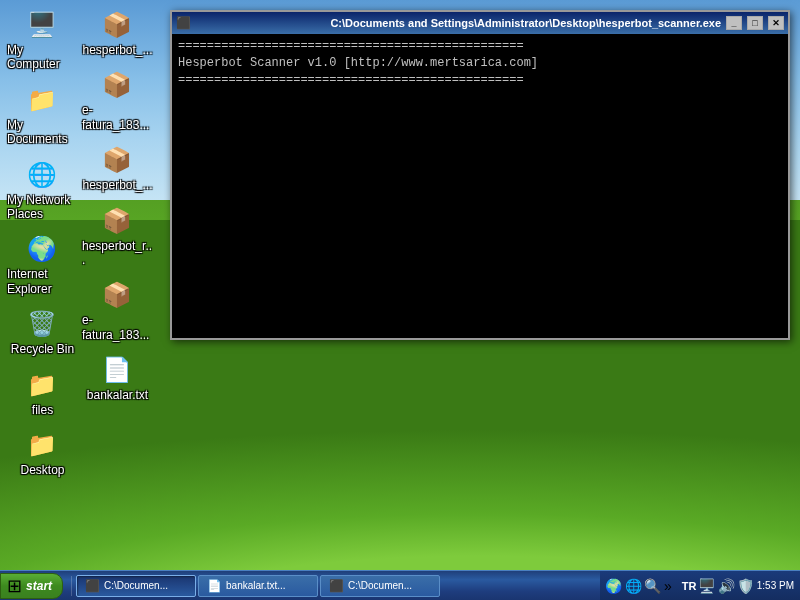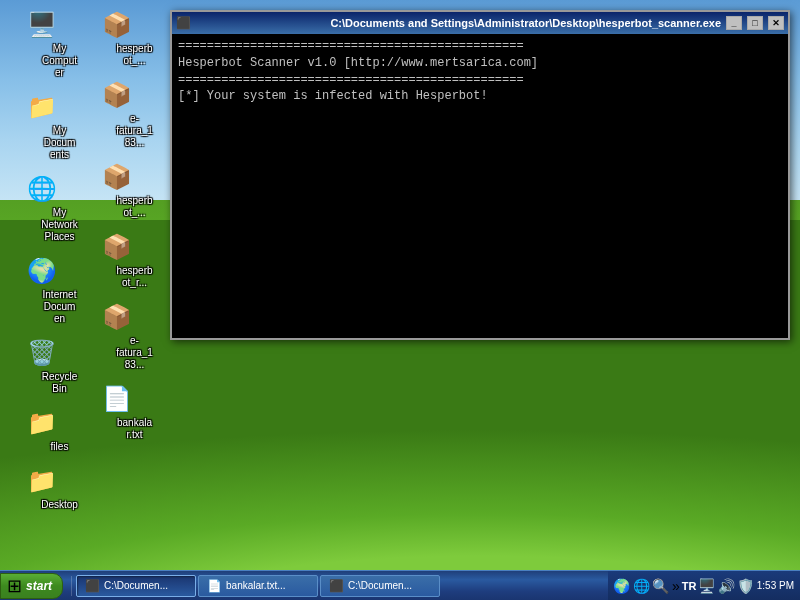--- a/index.html
+++ b/index.html
@@ -70,26 +70,25 @@
       height: 32px;
       margin-bottom: 2px;
       display: flex;
       align-items: center;
       justify-content: center;
       font-size: 24px;
     }
 
     .desktop-icon .icon-label {
       color: white;
-      font-size: 10px;
-      text-align: center;
+      font-size: 12px;
+      text-align: left;
       text-shadow: 1px 1px 1px #000, -1px -1px 1px #000, 1px -1px 1px #000, -1px 1px 1px #000;
       word-break: break-word;
       line-height: 1.2;
-      margin-left: 34px;
     }
 
     
     .icons-row {
       display: flex;
       flex-direction: row;
       gap: 0px;
     }
 
     
@@ -264,21 +263,21 @@
         <div class="desktop-icon">
           <div class="icon-img">📁</div>
           <span class="icon-label">My Documents</span>
         </div>
         <div class="desktop-icon">
           <div class="icon-img">🌐</div>
           <span class="icon-label">My Network Places</span>
         </div>
         <div class="desktop-icon">
           <div class="icon-img">🌍</div>
-          <span class="icon-label">Internet Documen</span>
+          <span class="icon-label">Internet Explorer</span>
         </div>
         <div class="desktop-icon">
           <div class="icon-img">🗑️</div>
           <span class="icon-label">Recycle Bin</span>
         </div>
         <div class="desktop-icon">
           <div class="icon-img">📁</div>
           <span class="icon-label">files</span>
         </div>
         <div class="desktop-icon">
@@ -321,21 +320,20 @@
       <span class="cmd-icon">⬛</span>
       <span class="title-text">C:\Documents and Settings\Administrator\Desktop\hesperbot_scanner.exe</span>
       <div class="window-btn">_</div>
       <div class="window-btn">□</div>
       <div class="window-btn">✕</div>
     </div>
     <div id="cmd-body">
       <div>================================================</div>
       <div>Hesperbot Scanner v1.0 [http://www.mertsarica.com]</div>
       <div>================================================</div>
-      <div>[*] Your system is infected with Hesperbot!</div>
     </div>
   </div>
 
   <div id="taskbar">
     <div id="start-button">
       <span class="start-icon">⊞</span>
       <span class="start-label">start</span>
     </div>
 
     <div class="taskbar-separator"></div>
@@ -353,21 +351,21 @@
     <div class="taskbar-btn">
       <span class="tb-icon">⬛</span>
       <span>C:\Documen...</span>
     </div>
 
     <div id="taskbar-right">
       <span class="systray-icon">🌍</span>
       <span class="systray-icon">🌐</span>
       <span class="systray-icon">🔍</span>
       <span class="systray-icon">»</span>
-      <span class="systray-icon" style="color:white;font-size:11px;font-weight:bold;">TR</span>
+      <span class="systray-icon" style="color:white;font-size:11px;font-weight:bold;margin-left:8px;">TR</span>
       <span class="systray-icon">🖥️</span>
       <span class="systray-icon">🔊</span>
       <span class="systray-icon">🛡️</span>
       <span class="time-display">1:53 PM</span>
     </div>
   </div>
 
 </div>
 
 </body></html>

